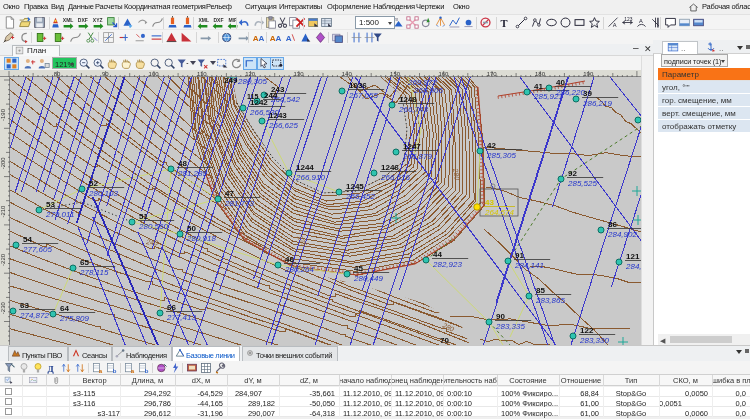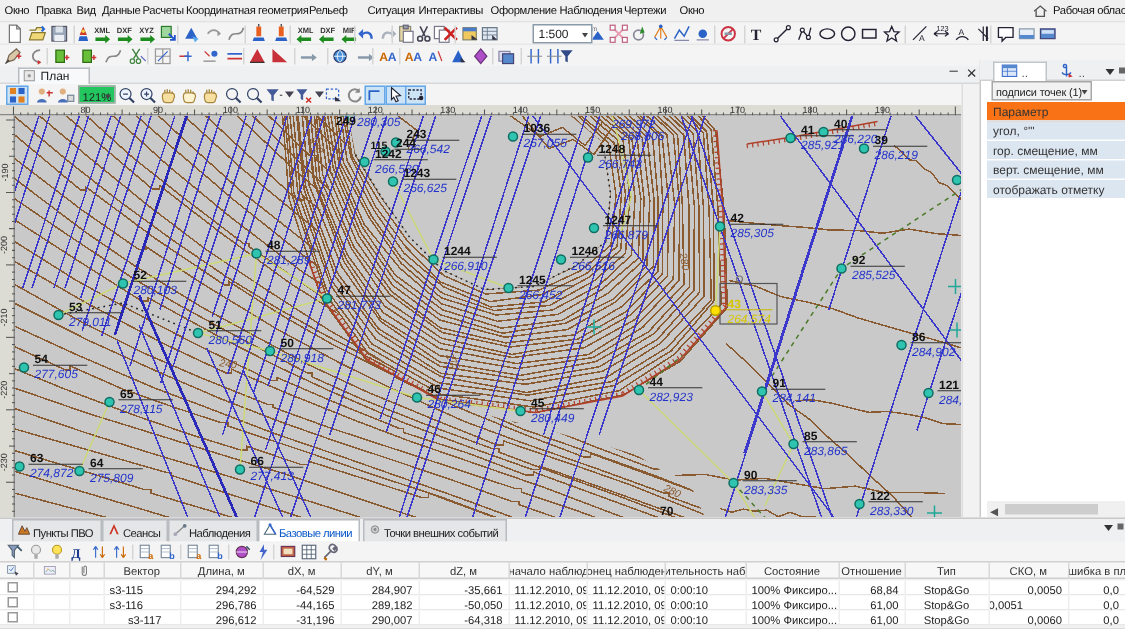--- a/index.html
+++ b/index.html
@@ -1121,21 +1121,21 @@
     <circle cx="5" cy="6" r="1" fill="#fc6"></circle>
   </svg>
 <svg style="position:absolute;left:52px;top:376px" width="9" height="9" viewBox="0 0 16 16">
     <path d="M5 3v8a2.5 2.5 0 0 0 5 0V4a1.5 1.5 0 0 0-3 0v7" fill="none" stroke="#777" stroke-width="1.2"></path>
   </svg>
 <div class="abs" style="left:0;top:387px;width:750px;height:10px;background:#fff;border-bottom:1px solid #e8e8e8"></div>
 <div class="abs" style="left:5px;top:388px;width:7px;height:7px;background:#fff;border:1px solid #999"></div>
 <div class="abs" style="left:69px;top:389px;width:51px;font-size:7.5px;color:#222;text-align:left;padding-left:4px;white-space:nowrap;overflow:hidden">s3-115</div>
 <div class="abs" style="left:120px;top:389px;width:55px;font-size:7.5px;color:#222;text-align:right;padding-right:4px;white-space:nowrap;overflow:hidden">294,292</div>
 <div class="abs" style="left:175px;top:389px;width:52px;font-size:7.5px;color:#222;text-align:right;padding-right:4px;white-space:nowrap;overflow:hidden">-64,529</div>
-<div class="abs" style="left:227px;top:389px;width:52px;font-size:7.5px;color:#222;text-align:right;padding-right:4px;white-space:nowrap;overflow:hidden">284,907</div>
+<div class="abs" style="left:214px;top:389px;width:52px;font-size:7.5px;color:#222;text-align:right;padding-right:4px;white-space:nowrap;overflow:hidden">284,907</div>
 <div class="abs" style="left:279px;top:389px;width:60px;font-size:7.5px;color:#222;text-align:right;padding-right:4px;white-space:nowrap;overflow:hidden">-35,661</div>
 <div class="abs" style="left:339px;top:389px;width:52px;font-size:7.5px;color:#222;text-align:left;padding-left:4px;white-space:nowrap;overflow:hidden">11.12.2010, 09:3...</div>
 <div class="abs" style="left:391px;top:389px;width:52px;font-size:7.5px;color:#222;text-align:left;padding-left:4px;white-space:nowrap;overflow:hidden">11.12.2010, 09:3...</div>
 <div class="abs" style="left:443px;top:389px;width:54px;font-size:7.5px;color:#222;text-align:left;padding-left:4px;white-space:nowrap;overflow:hidden">0:00:10</div>
 <div class="abs" style="left:497px;top:389px;width:62px;font-size:7.5px;color:#222;text-align:left;padding-left:4px;white-space:nowrap;overflow:hidden">100% Фиксиро...</div>
 <div class="abs" style="left:559px;top:389px;width:44px;font-size:7.5px;color:#222;text-align:right;padding-right:4px;white-space:nowrap;overflow:hidden">68,84</div>
 <div class="abs" style="left:603px;top:389px;width:56px;font-size:7.5px;color:#222;text-align:center;;white-space:nowrap;overflow:hidden">Stop&amp;Go</div>
 <div class="abs" style="left:659px;top:389px;width:53px;font-size:7.5px;color:#222;text-align:right;padding-right:4px;white-space:nowrap;overflow:hidden">0,0050</div>
 <div class="abs" style="left:712px;top:389px;width:38px;font-size:7.5px;color:#222;text-align:right;padding-right:4px;white-space:nowrap;overflow:hidden">0,0</div>
 <div class="abs" style="left:22px;top:387px;width:1px;height:10px;background:#eee"></div>
@@ -1178,21 +1178,21 @@
 <div class="abs" style="left:339px;top:397px;width:1px;height:10px;background:#eee"></div>
 <div class="abs" style="left:391px;top:397px;width:1px;height:10px;background:#eee"></div>
 <div class="abs" style="left:443px;top:397px;width:1px;height:10px;background:#eee"></div>
 <div class="abs" style="left:497px;top:397px;width:1px;height:10px;background:#eee"></div>
 <div class="abs" style="left:559px;top:397px;width:1px;height:10px;background:#eee"></div>
 <div class="abs" style="left:603px;top:397px;width:1px;height:10px;background:#eee"></div>
 <div class="abs" style="left:659px;top:397px;width:1px;height:10px;background:#eee"></div>
 <div class="abs" style="left:712px;top:397px;width:1px;height:10px;background:#eee"></div>
 <div class="abs" style="left:0;top:407px;width:750px;height:10px;background:#fff;border-bottom:1px solid #e8e8e8"></div>
 <div class="abs" style="left:5px;top:408px;width:7px;height:7px;background:#fff;border:1px solid #999"></div>
-<div class="abs" style="left:69px;top:409px;width:51px;font-size:7.5px;color:#222;text-align:center;padding-left:4px;white-space:nowrap;overflow:hidden">s3-117</div>
+<div class="abs" style="left:69px;top:409px;width:51px;font-size:7.5px;color:#222;text-align:right;padding-left:4px;white-space:nowrap;overflow:hidden">s3-117</div>
 <div class="abs" style="left:120px;top:409px;width:55px;font-size:7.5px;color:#222;text-align:right;padding-right:4px;white-space:nowrap;overflow:hidden">296,612</div>
 <div class="abs" style="left:175px;top:409px;width:52px;font-size:7.5px;color:#222;text-align:right;padding-right:4px;white-space:nowrap;overflow:hidden">-31,196</div>
 <div class="abs" style="left:227px;top:409px;width:52px;font-size:7.5px;color:#222;text-align:right;padding-right:4px;white-space:nowrap;overflow:hidden">290,007</div>
 <div class="abs" style="left:279px;top:409px;width:60px;font-size:7.5px;color:#222;text-align:right;padding-right:4px;white-space:nowrap;overflow:hidden">-64,318</div>
 <div class="abs" style="left:339px;top:409px;width:52px;font-size:7.5px;color:#222;text-align:left;padding-left:4px;white-space:nowrap;overflow:hidden">11.12.2010, 09:3...</div>
 <div class="abs" style="left:391px;top:409px;width:52px;font-size:7.5px;color:#222;text-align:left;padding-left:4px;white-space:nowrap;overflow:hidden">11.12.2010, 09:3...</div>
 <div class="abs" style="left:443px;top:409px;width:54px;font-size:7.5px;color:#222;text-align:left;padding-left:4px;white-space:nowrap;overflow:hidden">0:00:10</div>
 <div class="abs" style="left:497px;top:409px;width:62px;font-size:7.5px;color:#222;text-align:left;padding-left:4px;white-space:nowrap;overflow:hidden">100% Фиксиро...</div>
 <div class="abs" style="left:559px;top:409px;width:44px;font-size:7.5px;color:#222;text-align:right;padding-right:4px;white-space:nowrap;overflow:hidden">61,00</div>
 <div class="abs" style="left:603px;top:409px;width:56px;font-size:7.5px;color:#222;text-align:center;;white-space:nowrap;overflow:hidden">Stop&amp;Go</div>

